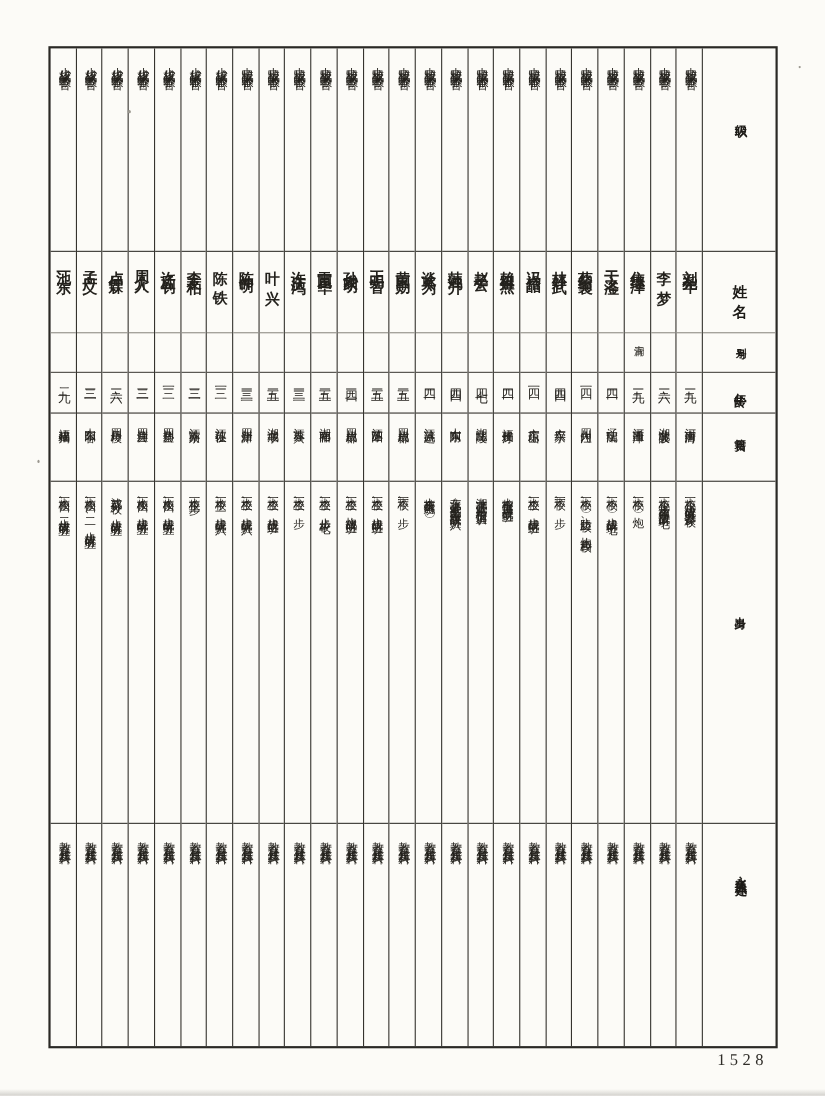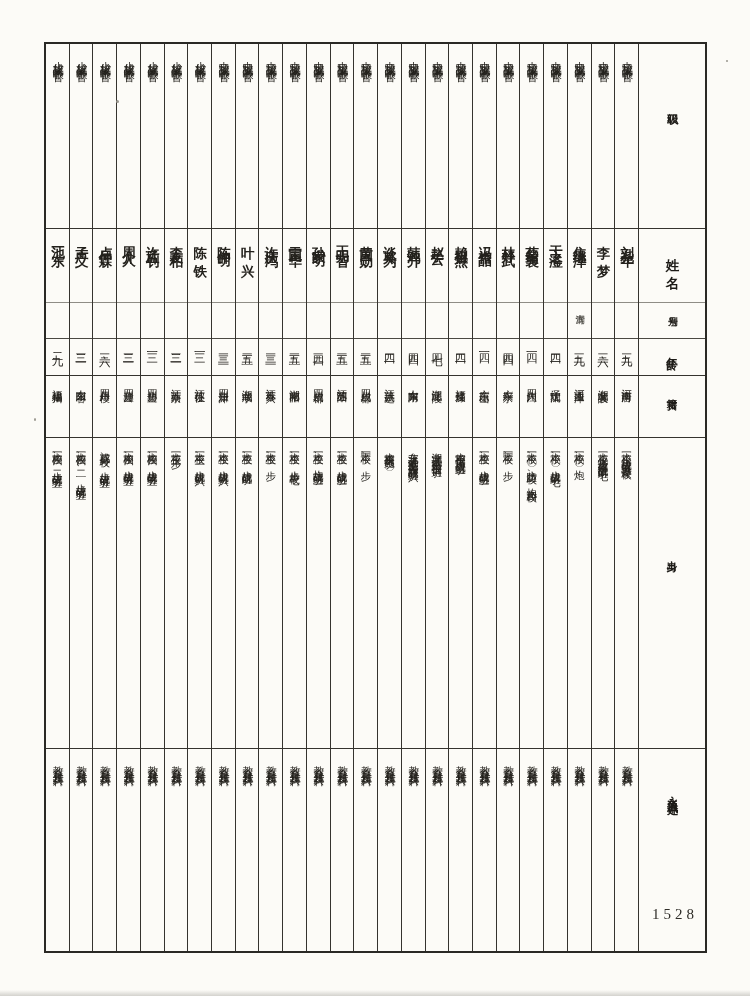--- a/index.html
+++ b/index.html
@@ -58,21 +58,21 @@
   .header-col .vtext{font-weight:bold;color:#1d1b17;}
   .hdr-rank   {font-size:15px;letter-spacing:60px;padding-top:52px;}
   .hdr-name   {font-size:15px;letter-spacing:14px;padding-top:12px;}
   .hdr-alias  {font-size:12.5px;letter-spacing:1px;padding-top:3px;}
   .hdr-age    {font-size:12.5px;letter-spacing:1px;padding-top:4px;}
   .hdr-native {font-size:14px;letter-spacing:7px;padding-top:10px;}
   .hdr-origin {font-size:15px;letter-spacing:112px;padding-top:108px;}
   .hdr-address{font-size:14px;letter-spacing:19px;padding-top:30px;}
   
   .page-number{
-    position:absolute;left:652px;top:906px;
+    position:absolute;left:652px;top:956px;
     font-size:15px;letter-spacing:4px;color:#2f2d28;
   }
   .speck{position:absolute;background:#9a978f;border-radius:50%;}
   .speck.s1{left:116px;top:100px;width:3px;height:3px;}
   .speck.s2{left:34px;top:418px;width:2px;height:3px;}
   .speck.s3{left:726px;top:60px;width:2px;height:2px;}
   .edge-shadow{
     position:absolute;left:0;bottom:0;width:750px;height:6px;
     background:linear-gradient(to top,rgba(90,88,82,.25),rgba(90,88,82,0));
   }

